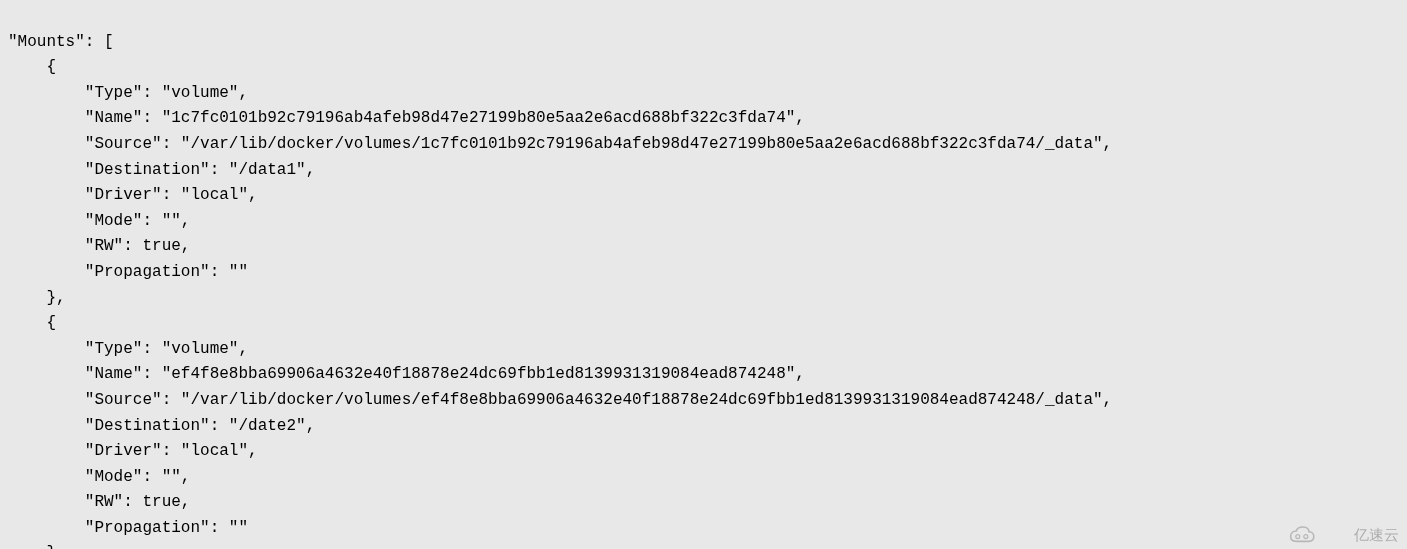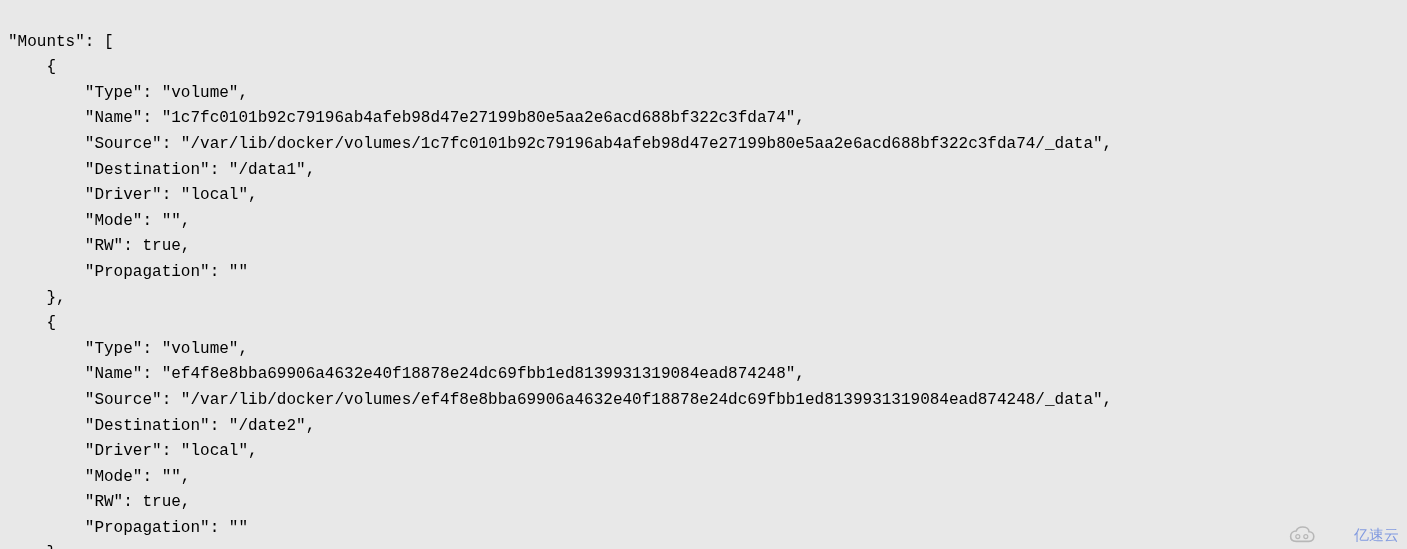--- a/index.html
+++ b/index.html
@@ -31,21 +31,21 @@
       gap: 6px;
       opacity: 0.5;
     }
     .watermark-icon {
       width: 32px;
       height: 20px;
     }
     .watermark-text {
       font-family: sans-serif;
       font-size: 15px;
-      color: #1d4ed8;
+      color: #737373;
       font-weight: 500;
       margin-left: 31px;
     }
   </style>
 </head>
 <body>
 
 <div class="code-block">
 <span>"Mounts": [</span>
 <span>    {</span>

